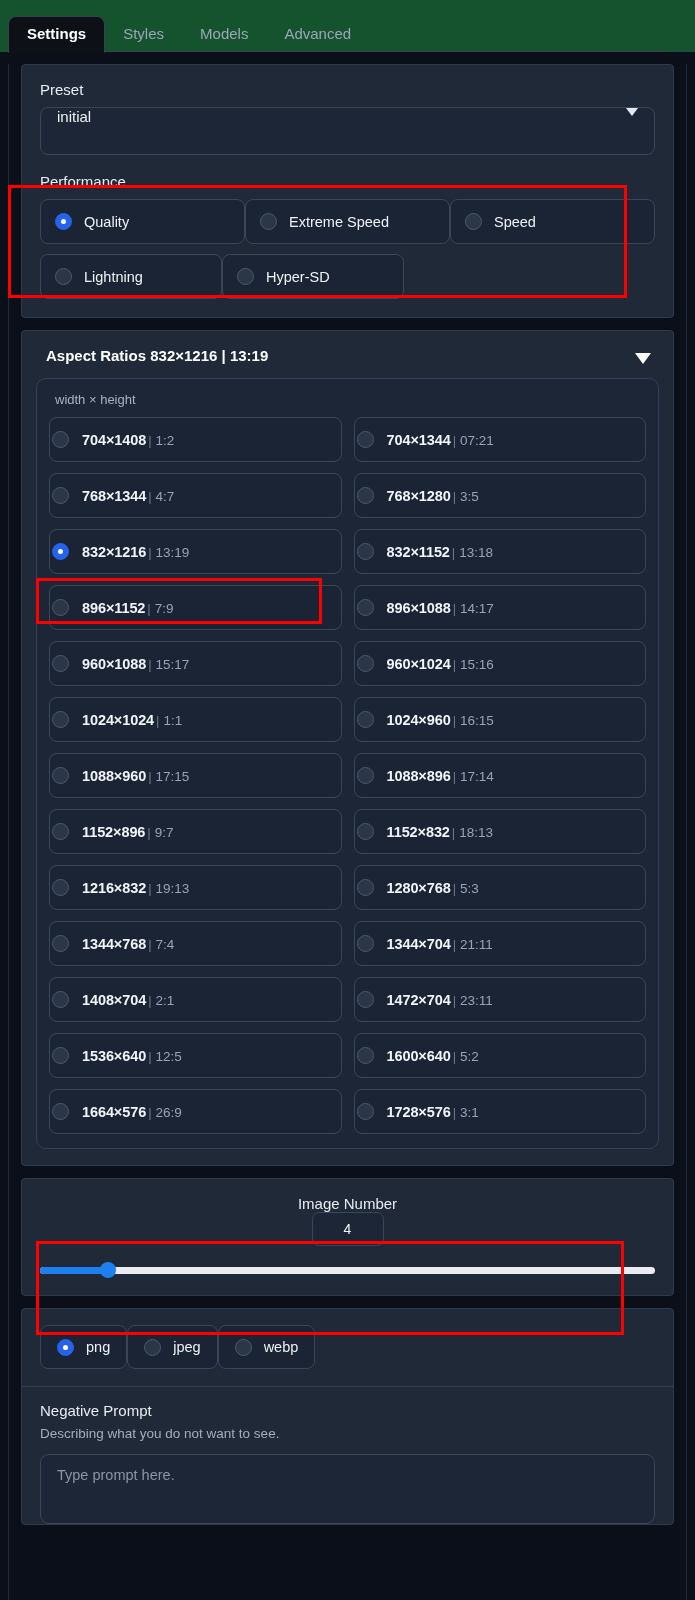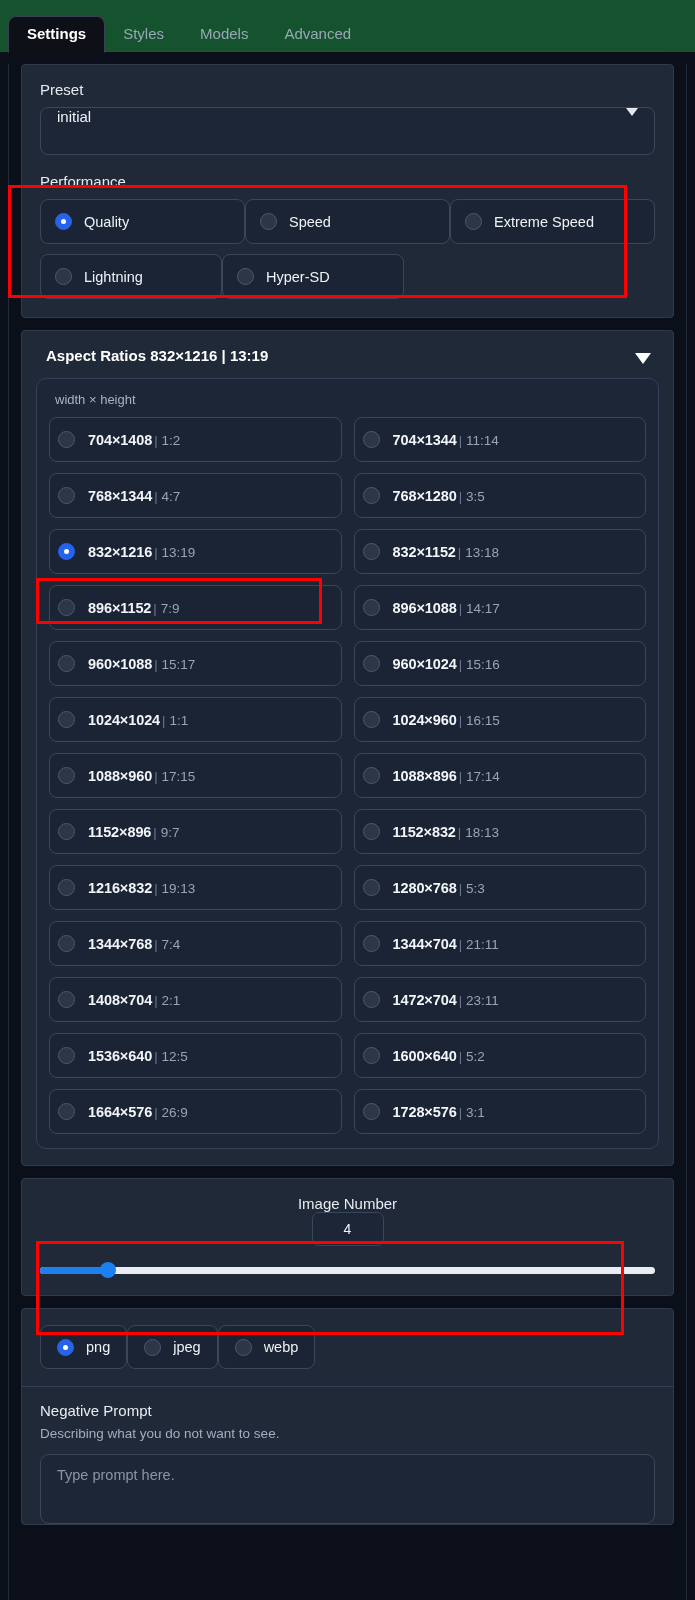--- a/index.html
+++ b/index.html
@@ -175,21 +175,21 @@
     gap: 11px 12px;
   }
   .ar-item {
     position: relative;
     height: 45px;
     background: #1b2434;
     border: 1px solid #3a465a;
     border-radius: 8px;
     display: flex;
     align-items: center;
-    padding: 0 8px;
+    padding: 0 2px;
     gap: 13px;
     cursor: pointer;
   }
   .ar-dims {
     font-size: 14.5px;
     color: #f2f5f9;
     font-weight: bold;
     letter-spacing: -0.1px;
   }
   .ar-sep { color: #6b7890; font-size: 13px; margin: 0 4px 0 2px; }
@@ -308,25 +308,25 @@
     <div class="perf-block">
       <div class="section-label">Performance</div>
 
       <div class="radio-row">
         <div class="radio-pill">
           <span class="radio-dot on"></span>
           <span class="radio-label">Quality</span>
         </div>
         <div class="radio-pill">
           <span class="radio-dot"></span>
-          <span class="radio-label">Speed</span>
+          <span class="radio-label">Extreme Speed</span>
         </div>
         <div class="radio-pill">
           <span class="radio-dot"></span>
-          <span class="radio-label">Extreme Speed</span>
+          <span class="radio-label">Speed</span>
         </div>
       </div>
 
       <div class="radio-row">
         <div class="radio-pill narrow">
           <span class="radio-dot"></span>
           <span class="radio-label">Lightning</span>
         </div>
         <div class="radio-pill narrow">
           <span class="radio-dot"></span>
@@ -343,21 +343,21 @@
     </div>
     <div class="ar-inner">
       <div class="ar-whlabel">width × height</div>
       <div class="ar-grid" id="ar-grid">
           <div class="ar-item">
             <span class="radio-dot"></span>
             <span><span class="ar-dims">704×1408</span><span class="ar-sep">|</span><span class="ar-ratio">1:2</span></span>
           </div>
           <div class="ar-item">
             <span class="radio-dot"></span>
-            <span><span class="ar-dims">704×1344</span><span class="ar-sep">|</span><span class="ar-ratio">11:14</span></span>
+            <span><span class="ar-dims">704×1344</span><span class="ar-sep">|</span><span class="ar-ratio">07:21</span></span>
           </div>
           <div class="ar-item">
             <span class="radio-dot"></span>
             <span><span class="ar-dims">768×1344</span><span class="ar-sep">|</span><span class="ar-ratio">4:7</span></span>
           </div>
           <div class="ar-item">
             <span class="radio-dot"></span>
             <span><span class="ar-dims">768×1280</span><span class="ar-sep">|</span><span class="ar-ratio">3:5</span></span>
           </div>
           <div class="ar-item">

